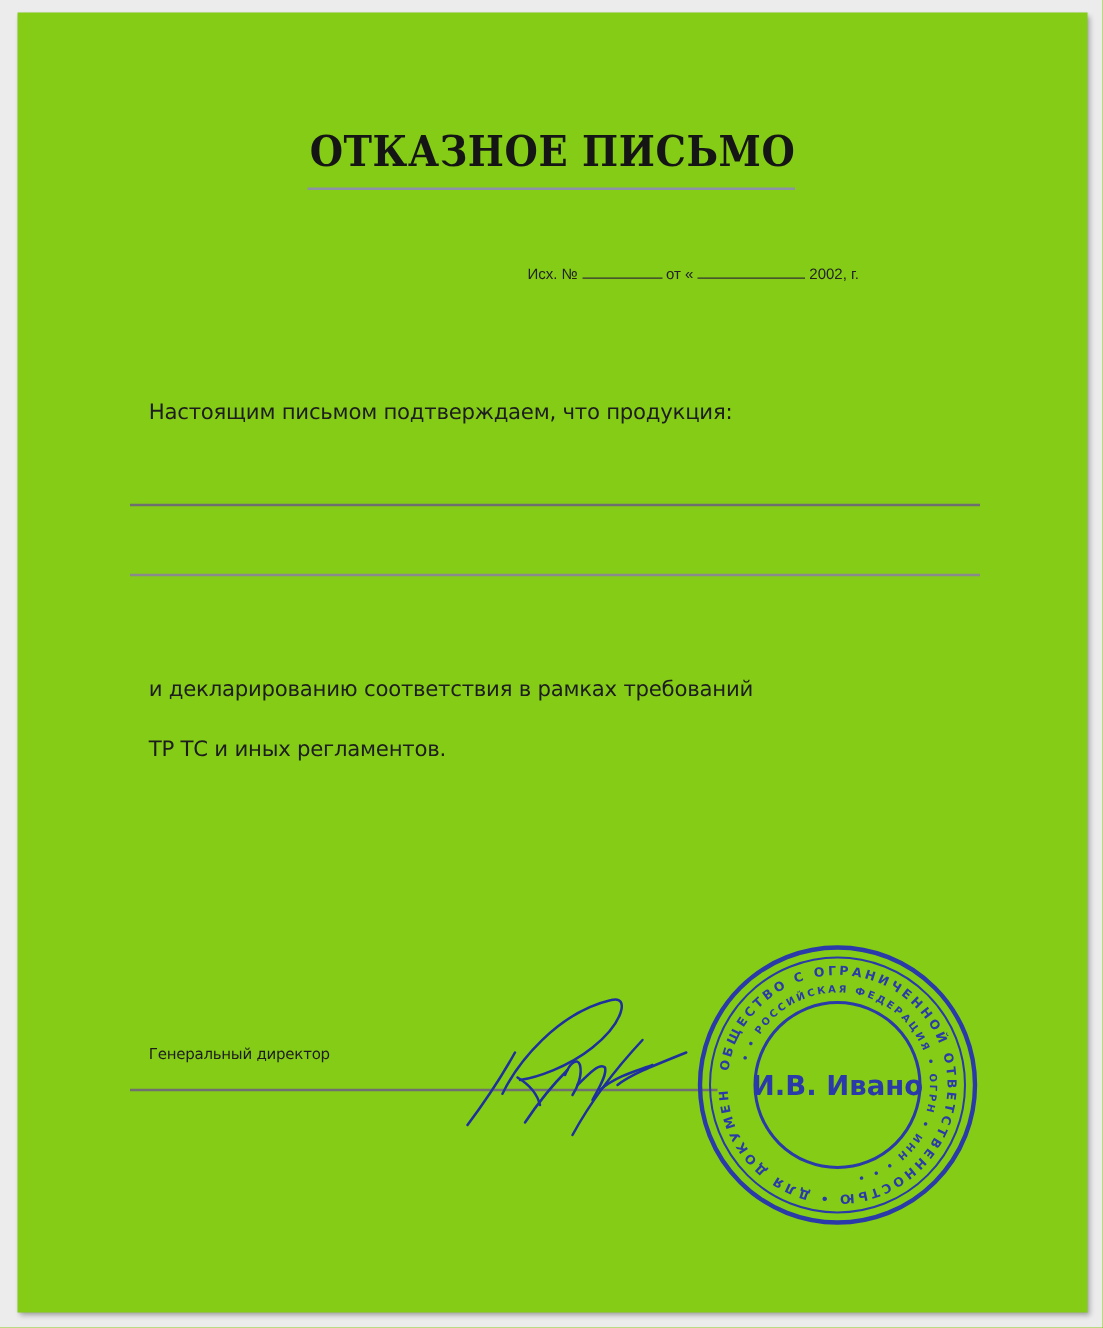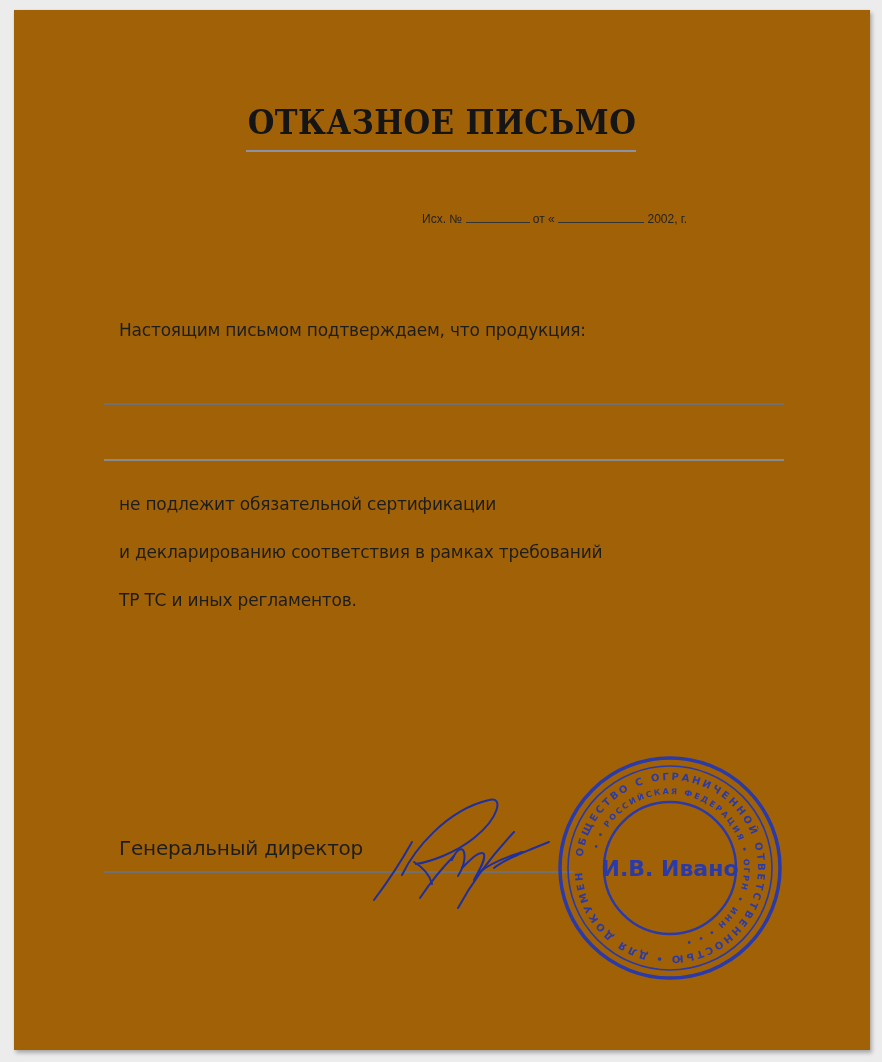--- a/index.html
+++ b/index.html
@@ -3,21 +3,21 @@
   <meta charset="utf-8">
   <style>
     html, body { margin: 0; padding: 0; }
     body {
       width: 882px; height: 1062px; position: relative; overflow: hidden;
       background: #ececec;
       font-family: "DejaVu Sans", sans-serif;
     }
     .page {
       position: absolute; left: 14px; top: 10px; width: 856px; height: 1040px;
-      background: #a16207;
+      background: #84cc16;
       box-shadow: 2px 3px 4px rgba(0,0,0,0.28), 0 0 2px rgba(0,0,0,0.08);
     }
     .abs { position: absolute; }
     .title {
       left: 0; width: 856px; top: 92px; text-align: center;
       font-family: "DejaVu Serif", serif; font-weight: bold; font-size: 34px;
       color: #151515; letter-spacing: 0.5px; transform: scaleX(0.9);
     }
     .title-underline {
       left: 232px; top: 140px; width: 390px; height: 2px; background: #8d92a6;
@@ -28,21 +28,21 @@
     }
     .blank {
       display: inline-block; border-bottom: 1px solid #333; vertical-align: baseline;
       height: 14px;
     }
     .body-text {
       font-family: "DejaVu Sans", sans-serif; font-size: 17px; color: #1d1d1d;
       white-space: nowrap; letter-spacing: -0.2px; margin-left: 15px;
     }
     .hline { height: 2px; background: #6f6f6f; }
-    .sig-label { font-size: 20px; }
+    .sig-label { font-size: 12px; }
     svg { position: absolute; overflow: visible; }
   </style>
 </head>
 <body>
 
 <div class="page">
 
   <div class="abs title">ОТКАЗНОЕ ПИСЬМО</div>
   <div class="abs title-underline"></div>
 
@@ -52,21 +52,20 @@
     <span>от «</span>
     <span class="blank" style="width:86px"></span>
     <span>2002, г.</span>
   </div>
 
   <div class="abs body-text" style="left:90px; top:310px;">Настоящим письмом подтверждаем, что продукция:</div>
 
   <div class="abs hline" style="left:90px; top:393px; width:680px;"></div>
   <div class="abs hline" style="left:90px; top:449px; width:680px; background:#8a8a8a;"></div>
 
-  <div class="abs body-text" style="left:90px; top:484px;">не подлежит обязательной сертификации</div>
   <div class="abs body-text" style="left:90px; top:532px;">и декларированию соответствия в рамках требований</div>
   <div class="abs body-text" style="left:90px; top:580px;">ТР ТС и иных регламентов.</div>
 
   <div class="abs body-text sig-label" style="left:90px; top:826px;">Генеральный директор</div>
   <div class="abs hline" style="left:90px; top:861px; width:470px; background:#707070;"></div>
 
   <svg style="left:340px; top:780px;" width="200" height="130" viewBox="0 0 200 130">
     <g fill="none" stroke="#1e2f9e" stroke-width="2" stroke-linecap="round" stroke-linejoin="round">
       <path d="M20 110 C35 90, 48 70, 58 52"></path>
       <path d="M48 85 C60 60, 92 20, 135 10 C150 6, 145 28, 120 48 C100 64, 75 72, 62 74"></path>

